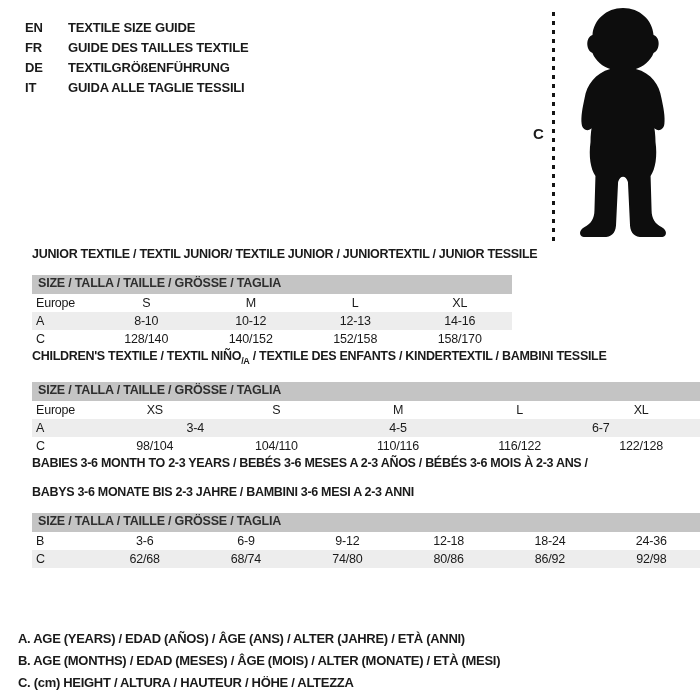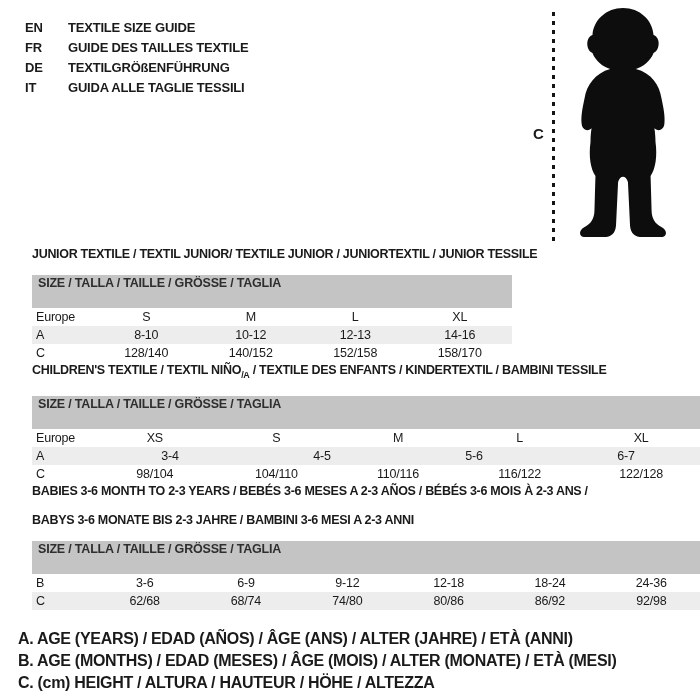--- a/index.html
+++ b/index.html
@@ -69,39 +69,39 @@
     letter-spacing: -0.3px;
     white-space: nowrap;
   }
   .sec-title .sub { font-size: 9px; vertical-align: sub; }
   .sec2, .sec3 { }
 
   .size-table { font-size: 12.5px; letter-spacing: -0.2px; }
   .t1 { width: 480px; }
   .t2, .t3 { width: 670px; }
   .thead {
-    height: 33px;
+    height: 19px;
     line-height: 17px;
     background: #c4c4c4;
     color: #2e2e2e;
     font-weight: 700;
     padding-left: 6px;
     white-space: nowrap;
   }
   .trow { display: flex; height: 18px; line-height: 18px; align-items: flex-end; }
   .trow.shaded { background: #ededed; }
   .tlabel { width: 62px; flex: none; padding-left: 4px; }
   .tcell { flex: 1; text-align: center; }
 
   
   .notes {
     position: absolute;
     left: 18px;
     top: 628px;
-    font-size: 16px;
+    font-size: 13px;
     font-weight: 700;
     line-height: 22px;
     letter-spacing: -0.3px;
     white-space: nowrap;
   }
 </style>
 </head>
 <body>
 
 <div class="page">
@@ -202,21 +202,20 @@
           <span class="tcell">XS</span>
           <span class="tcell">S</span>
           <span class="tcell">M</span>
           <span class="tcell">L</span>
           <span class="tcell">XL</span>
         </div>
         <div class="trow shaded">
           <span class="tlabel">A</span>
           <span class="tcell">3-4</span>
           <span class="tcell">4-5</span>
-          <span class="tcell">5-6</span>
           <span class="tcell">6-7</span>
         </div>
         <div class="trow">
           <span class="tlabel">C</span>
           <span class="tcell">98/104</span>
           <span class="tcell">104/110</span>
           <span class="tcell">110/116</span>
           <span class="tcell">116/122</span>
           <span class="tcell">122/128</span>
         </div>

